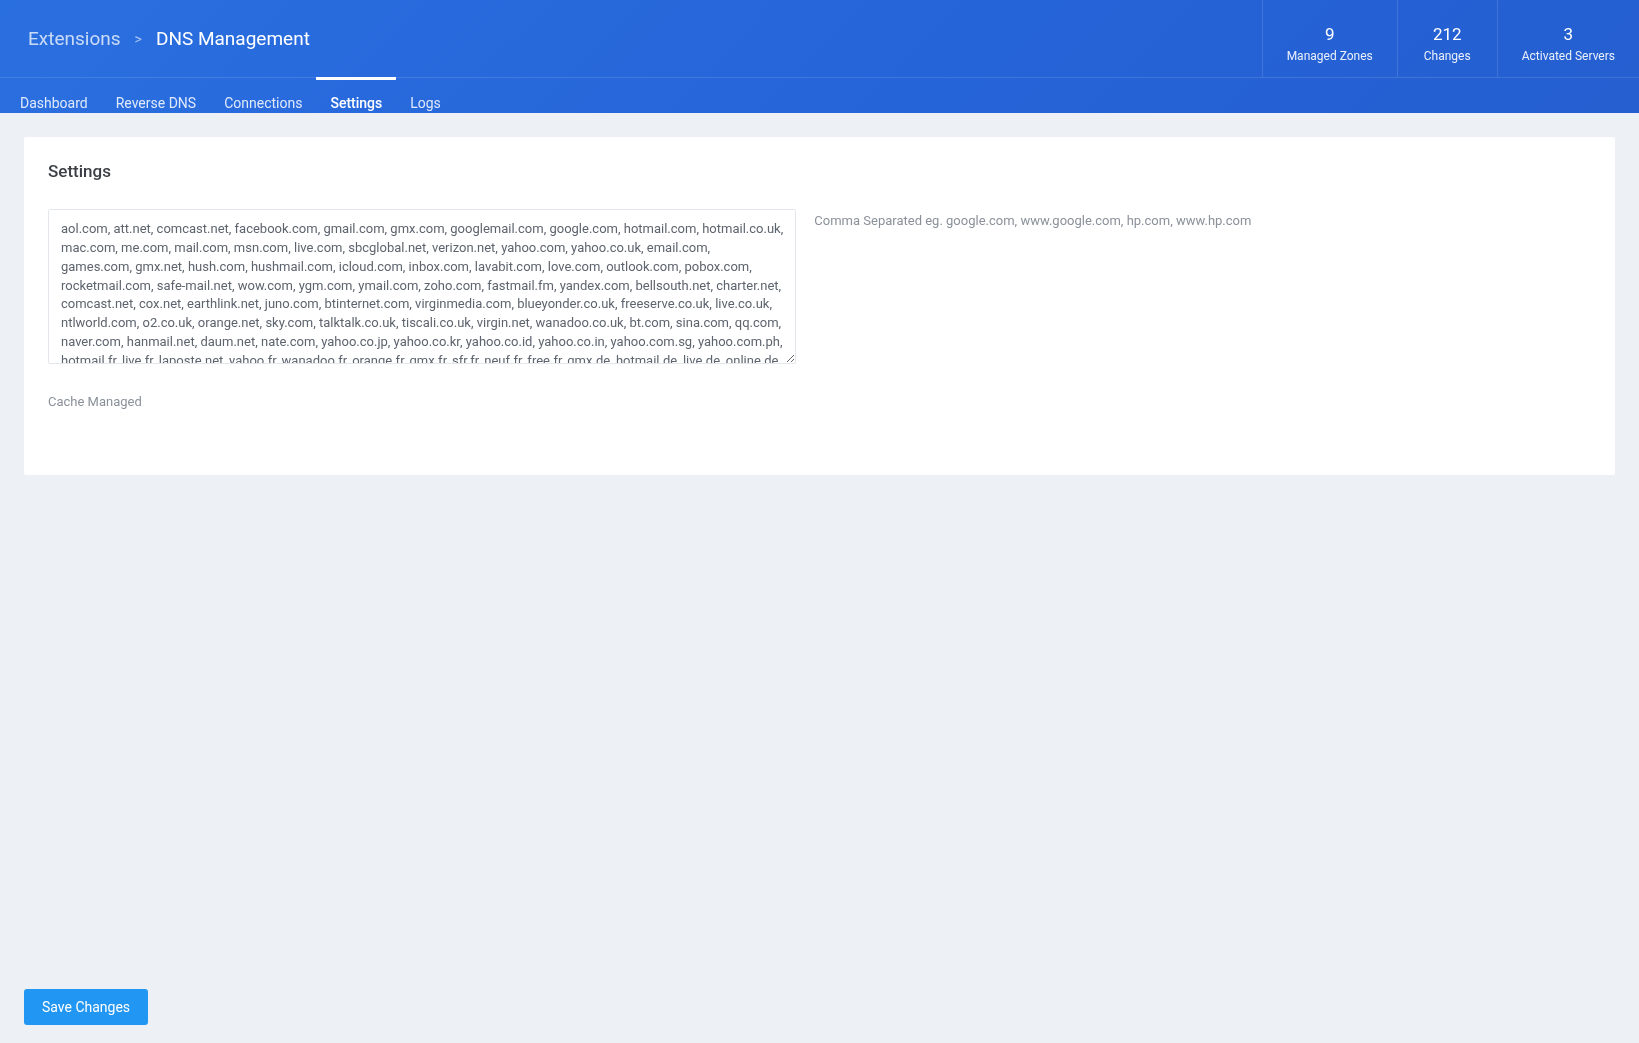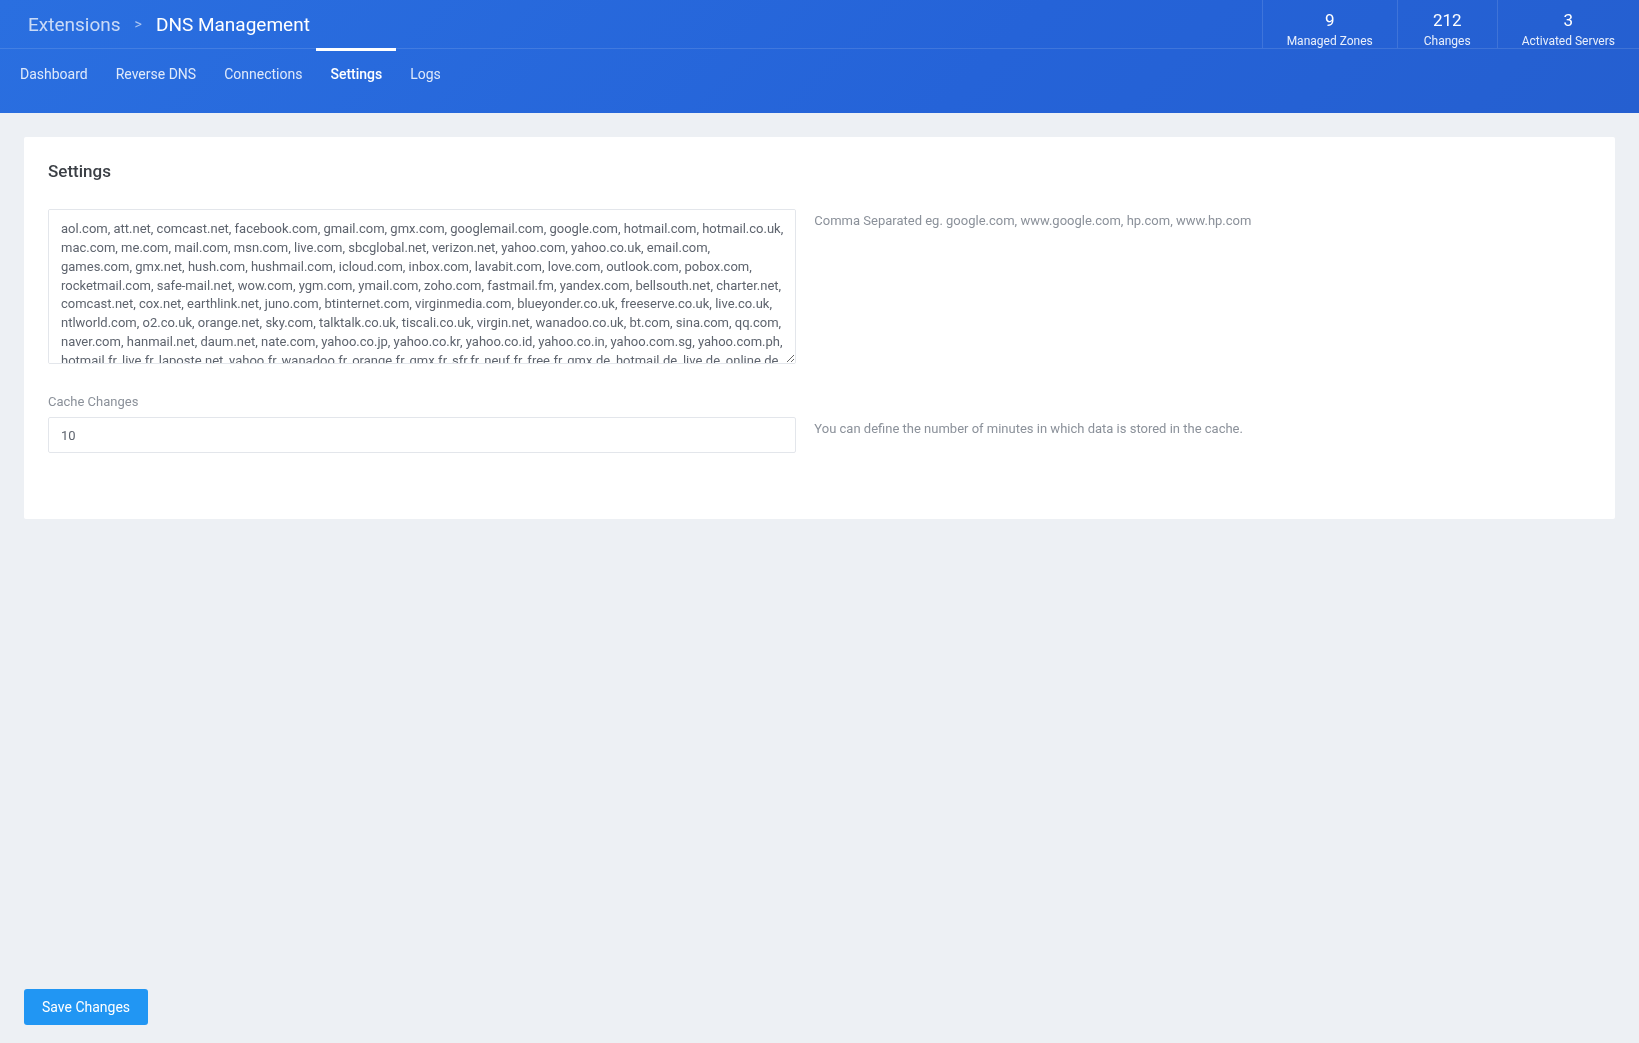--- a/index.html
+++ b/index.html
@@ -17,21 +17,21 @@
     .header {
       background: linear-gradient(135deg, #2a6fe0 0%, #2563d8 60%, #255fd0 100%);
       height: 113px;
       color: #fff;
       position: relative;
     }
     .header-top {
       display: flex;
       justify-content: space-between;
       align-items: stretch;
-      height: 49px;
+      height: 78px;
       border-bottom: 1px solid rgba(255,255,255,0.12);
     }
     .breadcrumb {
       display: flex;
       align-items: center;
       padding-left: 28px;
       font-size: 19px;
       gap: 14px;
     }
     .breadcrumb-link {
@@ -212,27 +212,21 @@
     <div class="field-group">
       <div class="field-row">
         <div class="field-input-wrap">
           <textarea class="form-control" style="">aol.com, att.net, comcast.net, facebook.com, gmail.com, gmx.com, googlemail.com, google.com, hotmail.com, hotmail.co.uk, mac.com, me.com, mail.com, msn.com, live.com, sbcglobal.net, verizon.net, yahoo.com, yahoo.co.uk, email.com, games.com, gmx.net, hush.com, hushmail.com, icloud.com, inbox.com, lavabit.com, love.com, outlook.com, pobox.com, rocketmail.com, safe-mail.net, wow.com, ygm.com, ymail.com, zoho.com, fastmail.fm, yandex.com, bellsouth.net, charter.net, comcast.net, cox.net, earthlink.net, juno.com, btinternet.com, virginmedia.com, blueyonder.co.uk, freeserve.co.uk, live.co.uk, ntlworld.com, o2.co.uk, orange.net, sky.com, talktalk.co.uk, tiscali.co.uk, virgin.net, wanadoo.co.uk, bt.com, sina.com, qq.com, naver.com, hanmail.net, daum.net, nate.com, yahoo.co.jp, yahoo.co.kr, yahoo.co.id, yahoo.co.in, yahoo.com.sg, yahoo.com.ph, hotmail.fr, live.fr, laposte.net, yahoo.fr, wanadoo.fr, orange.fr, gmx.fr, sfr.fr, neuf.fr, free.fr, gmx.de, hotmail.de, live.de, online.de, t-online.de, web.de, yahoo.de, mail.ru, rambler.ru, yandex.ru, ya.ru, list.ru, hotmail.be, live.be, skynet.be, voo.be, tvcablenet.be, telenet.be, hotmail.com.ar, live.com.ar, yahoo.com.ar, fibertel.com.ar, speedy.com.ar, arnet.com.ar</textarea>
         </div>
         <div class="field-help">Comma Separated eg. google.com, www.google.com, hp.com, www.hp.com</div>
       </div>
     </div>
 
     <div class="field-group">
-      <label class="field-label">Cache Changes</label>
-      <div class="field-row">
-        <div class="field-input-wrap">
-          <input type="text" class="form-control" value="10" style="">
-        </div>
-        <div class="field-help">You can define the number of minutes in which data is stored in the cache.</div>
-      </div>
+      <label class="field-label">Cache Managed</label>
     </div>
 
   </div>
 </div>
 
 <div class="footer">
   <button class="btn-primary">Save Changes</button>
 </div>
 
 </body></html>

